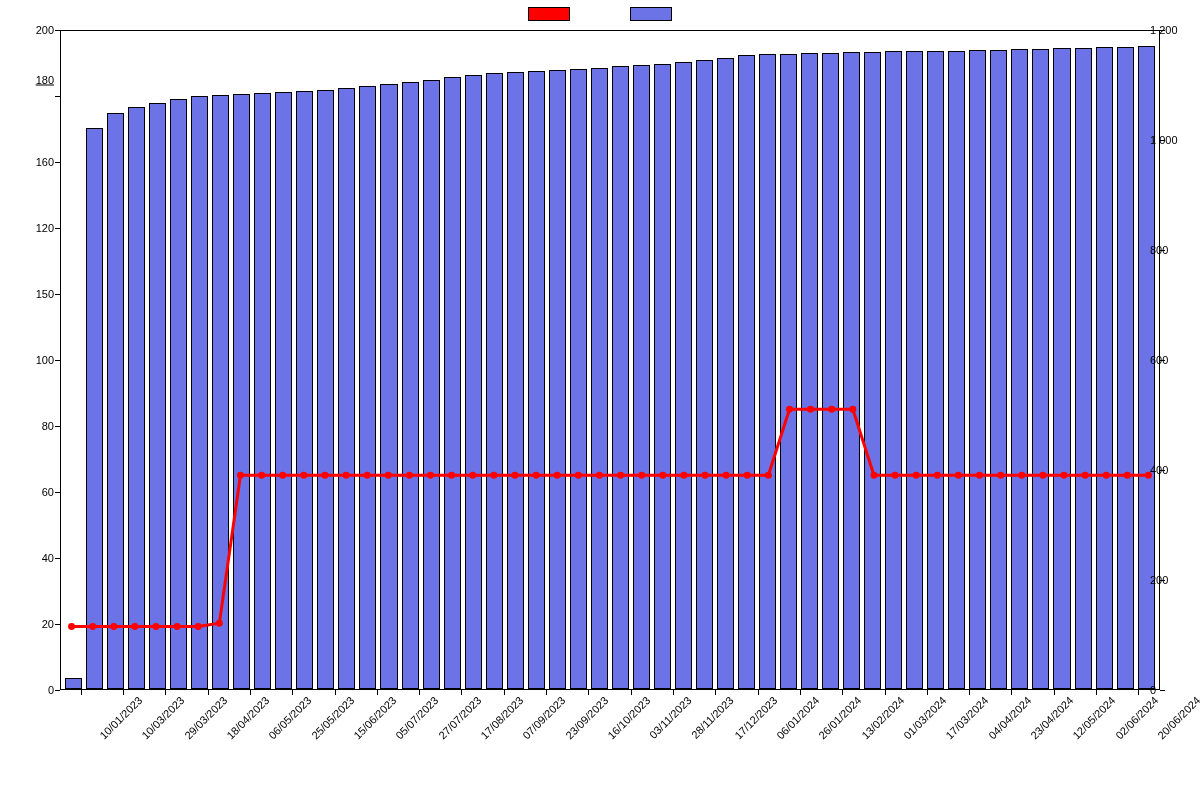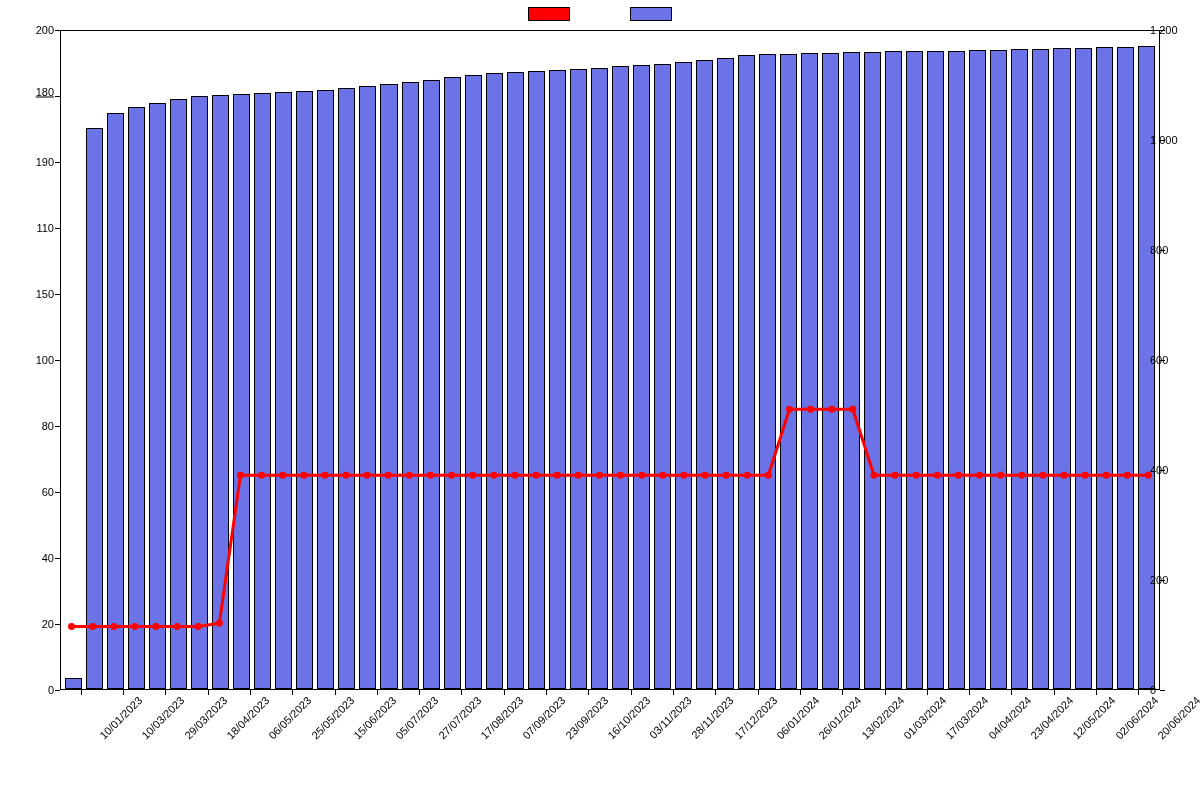--- a/index.html
+++ b/index.html
@@ -222,25 +222,25 @@
       <div class="ytick-left" style="top: 558px;">40</div>
       <div class="tick-mark" style="left: 55px; top: 557.5px; width: 5px; height: 1px;"></div>
       <div class="ytick-left" style="top: 492px;">60</div>
       <div class="tick-mark" style="left: 55px; top: 491.5px; width: 5px; height: 1px;"></div>
       <div class="ytick-left" style="top: 426px;">80</div>
       <div class="tick-mark" style="left: 55px; top: 425.5px; width: 5px; height: 1px;"></div>
       <div class="ytick-left" style="top: 360px;">100</div>
       <div class="tick-mark" style="left: 55px; top: 359.5px; width: 5px; height: 1px;"></div>
       <div class="ytick-left" style="top: 294px;">150</div>
       <div class="tick-mark" style="left: 55px; top: 293.5px; width: 5px; height: 1px;"></div>
-      <div class="ytick-left" style="top: 228px;">110</div>
+      <div class="ytick-left" style="top: 228px;">120</div>
       <div class="tick-mark" style="left: 55px; top: 227.5px; width: 5px; height: 1px;"></div>
-      <div class="ytick-left" style="top: 162px;">190</div>
+      <div class="ytick-left" style="top: 162px;">160</div>
       <div class="tick-mark" style="left: 55px; top: 161.5px; width: 5px; height: 1px;"></div>
-      <div class="ytick-left" style="top: 92px; text-decoration: underline;">180</div>
+      <div class="ytick-left" style="top: 80px; text-decoration: underline;">180</div>
       <div class="tick-mark" style="left: 55px; top: 95.5px; width: 5px; height: 1px;"></div>
       <div class="ytick-left" style="top: 30px;">200</div>
       <div class="tick-mark" style="left: 55px; top: 29.5px; width: 5px; height: 1px;"></div>
       <div class="ytick-right" style="top: 690px;">0</div>
       <div class="tick-mark" style="left: 1160px; top: 689.5px; width: 5px; height: 1px;"></div>
       <div class="ytick-right" style="top: 580px;">200</div>
       <div class="tick-mark" style="left: 1160px; top: 579.5px; width: 5px; height: 1px;"></div>
       <div class="ytick-right" style="top: 470px;">400</div>
       <div class="tick-mark" style="left: 1160px; top: 469.5px; width: 5px; height: 1px;"></div>
       <div class="ytick-right" style="top: 360px;">600</div>

